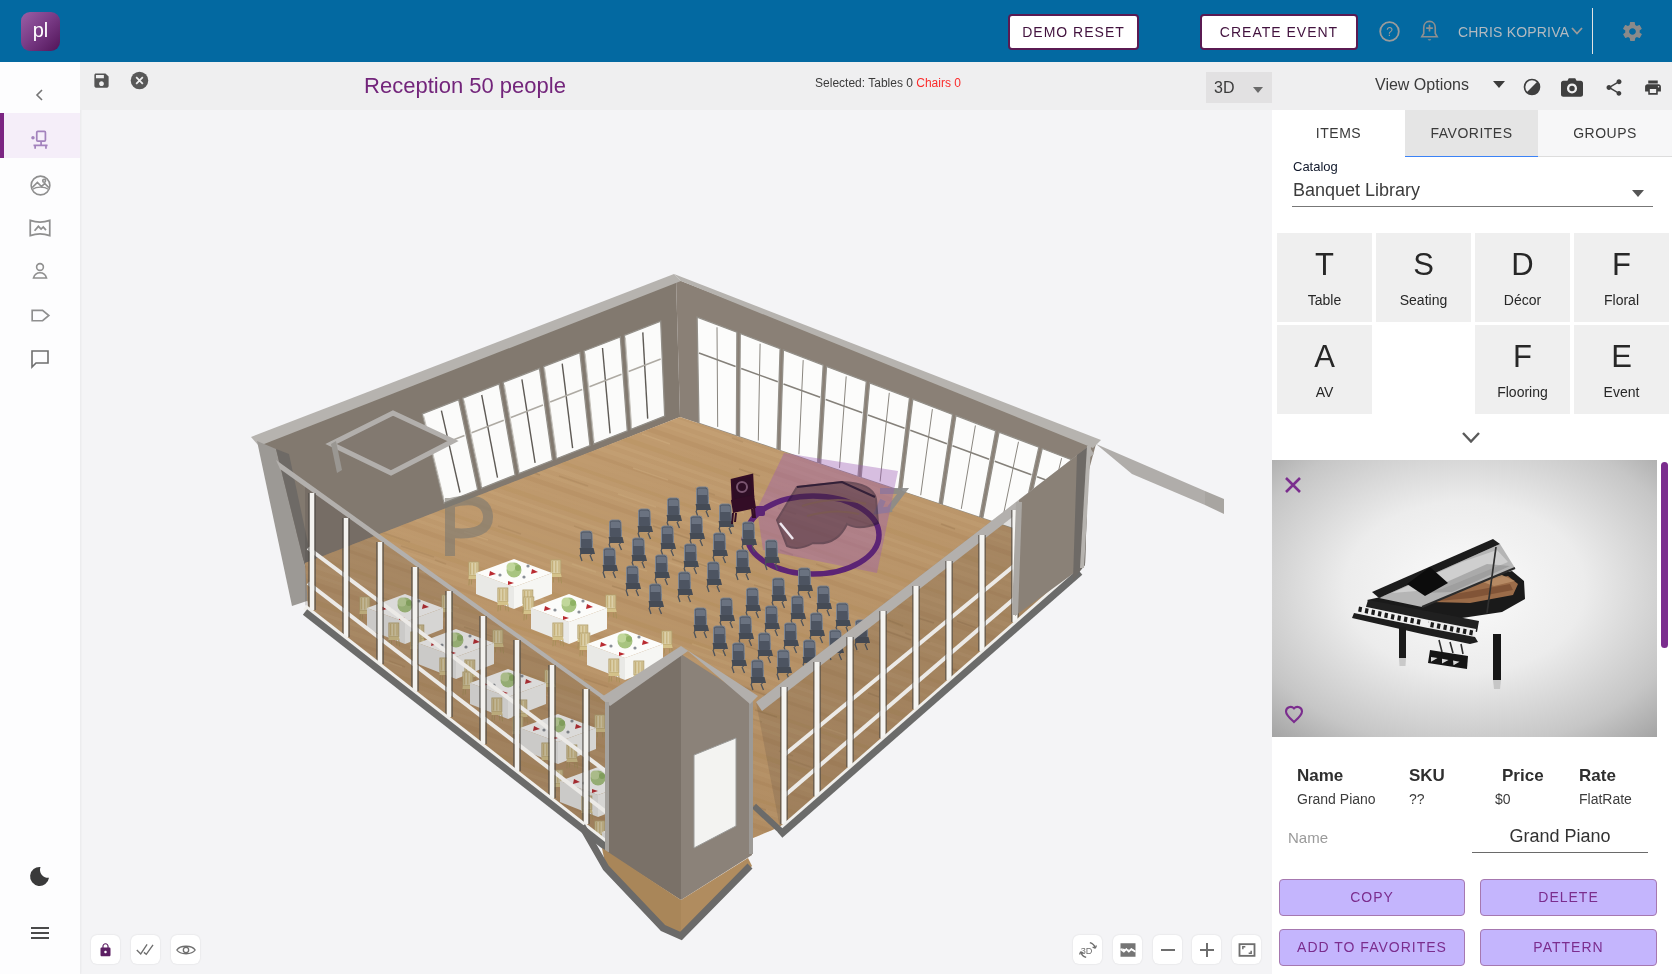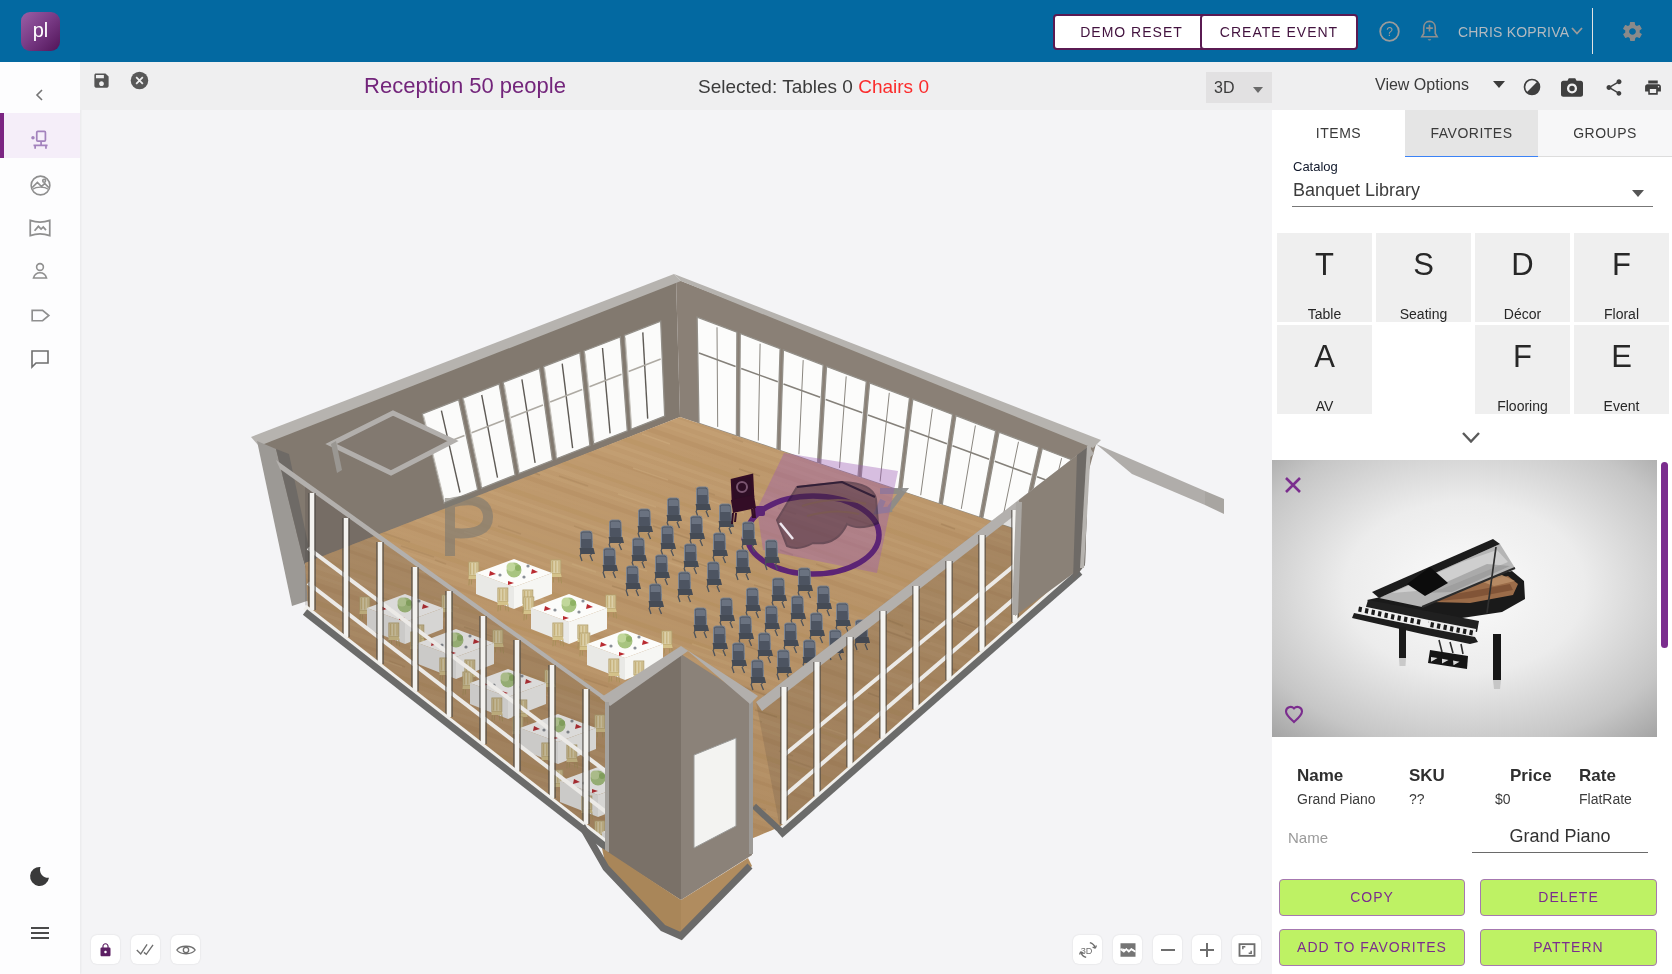--- a/index.html
+++ b/index.html
@@ -1,53 +1,53 @@
 <!DOCTYPE html>
 <html><head>
 <meta charset="utf-8">
 <style>
 * { margin:0; padding:0; box-sizing:border-box; }
 html,body { width:1672px; height:974px; overflow:hidden; font-family:"Liberation Sans",sans-serif; background:#f4f4f6; }
 #header { position:absolute; left:0; top:0; width:1672px; height:62px; background:#0369a1; z-index:30; }
 #logo { position:absolute; left:21px; top:12px; width:39px; height:39px; border-radius:9px; background:linear-gradient(135deg,#9a5fa5 0%,#7b3d88 45%,#511458 100%); color:#fff; font-size:20px; text-align:center; line-height:37px; }
 .hbtn { position:absolute; top:14px; height:36px; border:2px solid #5a1a52; border-radius:4px; background:#fff; color:#42123e; font-size:14px; letter-spacing:1px; text-align:center; line-height:32px; }
-#btn-demo { left:1053px; width:157px; }
+#btn-demo { left:1008px; width:131px; }
 #btn-create { left:1200px; width:158px; }
 .hicon { position:absolute; top:0; }
 #username { position:absolute; left:1458px; top:24px; white-space:nowrap; color:#b3bac0; font-size:14px; letter-spacing:0.2px; }
 #hdivider { position:absolute; left:1592px; top:8px; width:1px; height:46px; background:#e3e3e3; }
 #toolbar { position:absolute; left:80px; top:62px; width:1592px; height:48px; background:#efeff0; z-index:25; }
 #tb-title { position:absolute; left:185px; top:11px; width:400px; text-align:center; color:#73257b; font-size:22px; }
-#tb-selected { position:absolute; left:618px; top:14px; width:380px; text-align:left; font-size:19px; color:#3b3b3b; }
+#tb-selected { position:absolute; left:618px; top:14px; width:380px; text-align:center; font-size:12px; color:#3b3b3b; }
 #tb-3d { position:absolute; left:1126px; top:10px; width:66px; height:31px; background:#e2e1e2; color:#3b3b3b; font-size:16px; line-height:31px; padding-left:8px; }
 #tb-view { position:absolute; left:1295px; top:14px; font-size:16px; color:#3b3b3b; }
 #leftbar { position:absolute; left:0; top:62px; width:80px; height:912px; background:#fdfdfe; z-index:20; box-shadow:1px 0 2px rgba(0,0,0,0.05); }
 .lb-item { position:absolute; left:0; width:80px; height:44px; display:flex; align-items:center; justify-content:center; }
 #lb-sel { position:absolute; left:0; top:51px; width:80px; height:45px; background:#f5eef9; border-left:4px solid #7b2482; }
 #canvas { position:absolute; left:80px; top:110px; width:1192px; height:864px; background:#f4f4f6; overflow:hidden; z-index:5; }
 .cbtn { position:absolute; width:29px; height:29px; background:#fff; border-radius:6px; box-shadow:0 0 2px rgba(0,0,0,0.12); display:flex; align-items:center; justify-content:center; }
 #rightpanel { position:absolute; left:1272px; top:110px; width:400px; height:864px; background:#fff; z-index:20; }
 .tab { position:absolute; top:0; height:47px; font-size:14px; color:#3a3a3a; letter-spacing:0.5px; text-align:center; line-height:47px; }
 #tab-items { left:0; width:133px; background:#fff; }
 #tab-fav { left:133px; width:133px; background:#e5e5e5; border-bottom:1px solid #3b82f6; }
 #tab-grp { left:266px; width:134px; background:#f7f7f8; border-bottom:1px solid #ddd; }
 #cat-label { position:absolute; left:21px; top:49px; font-size:13px; color:#0f172a; }
 #cat-value { position:absolute; left:21px; top:70px; font-size:18px; color:#3c3c3c; }
 #cat-line { position:absolute; left:20px; top:96px; width:361px; height:1px; background:#777; }
 .tile { position:absolute; width:95px; height:89px; background:#efefef; text-align:center; }
 .tile .big { font-size:31px; color:#272727; margin-top:14px; }
-.tile .lbl { font-size:14px; color:#272727; margin-top:23px; }
+.tile .lbl { font-size:14px; color:#272727; margin-top:9px; }
 #preview { position:absolute; left:0; top:350px; width:385px; height:277px; background:radial-gradient(ellipse 300px 215px at 50% 46%, #fbfbfb 0%, #ececec 40%, #c6c6c6 75%, #a3a3a3 95%, #9a9a9a 100%); }
 #pscroll { position:absolute; left:389px; top:352px; width:7px; height:186px; background:#7b2d8e; border-radius:4px; }
 .ihead { position:absolute; top:656px; font-size:17px; color:#2f2f2f; font-weight:bold; }
 .ival { position:absolute; top:681px; font-size:14px; color:#3c3c3c; }
 #nm-label { position:absolute; left:16px; top:719px; font-size:15px; color:#9a9a9a; }
 #nm-value { position:absolute; left:200px; top:716px; width:176px; text-align:center; font-size:18px; color:#333; }
 #nm-line { position:absolute; left:200px; top:742px; width:176px; height:1px; background:#6a6a6a; }
-.pbtn { position:absolute; height:37px; border:1px solid #a678b0; border-radius:4px; color:#7b2d8e; font-size:14px; letter-spacing:1px; text-align:center; line-height:35px; background:#bef264; }
+.pbtn { position:absolute; height:37px; border:1px solid #a678b0; border-radius:4px; color:#7b2d8e; font-size:14px; letter-spacing:1px; text-align:center; line-height:35px; background:#c4b5fd; }
 </style>
 </head>
 <body>
 
 <div id="header">
   <div id="logo">pl</div>
   <div class="hbtn" id="btn-demo">DEMO RESET</div>
   <div class="hbtn" id="btn-create">CREATE EVENT</div>
   <svg class="hicon" style="left:1379px;top:21px" width="21" height="21" viewBox="0 0 21 21">
       <circle cx="10.5" cy="10.5" r="9.3" fill="none" stroke="#9b9b9b" stroke-width="1.8"></circle>
@@ -764,21 +764,21 @@
 <path d="M158 190 L196 196 L195 209 L156 203 Z" fill="#151515"></path>
 <path d="M159 197 l6.5 1.1 l-6.5 3.6 Z M170 198.8 l6.5 1.1 l-6.5 3.6 Z M181 200.6 l6.5 1.1 l-6 3.6 Z" fill="#d8d8d8"></path>
 </g>
       <path d="M14 18 L28 32 M28 18 L14 32" stroke="#7b2d8e" stroke-width="2.6"></path>
       <path d="M22 262 c-1.8-1.8-8-6.5-8-10.5 a4.6 4.6 0 0 1 8-3.1 a4.6 4.6 0 0 1 8 3.1 c0 4-6.2 8.7-8 10.5 z" fill="none" stroke="#7b2d8e" stroke-width="2.1"></path>
     </svg>
   </div>
   <div id="pscroll"></div>
   <div class="ihead" style="left:25px">Name</div>
   <div class="ihead" style="left:137px">SKU</div>
-  <div class="ihead" style="left:238px">Price</div>
+  <div class="ihead" style="left:230px">Price</div>
   <div class="ihead" style="left:307px">Rate</div>
   <div class="ival" style="left:25px">Grand Piano</div>
   <div class="ival" style="left:137px">??</div>
   <div class="ival" style="left:223px">$0</div>
   <div class="ival" style="left:307px">FlatRate</div>
   <div id="nm-label">Name</div>
   <div id="nm-value">Grand Piano</div>
   <div id="nm-line"></div>
   <div class="pbtn" style="left:7px;top:769px;width:186px">COPY</div>
   <div class="pbtn" style="left:208px;top:769px;width:177px">DELETE</div>

